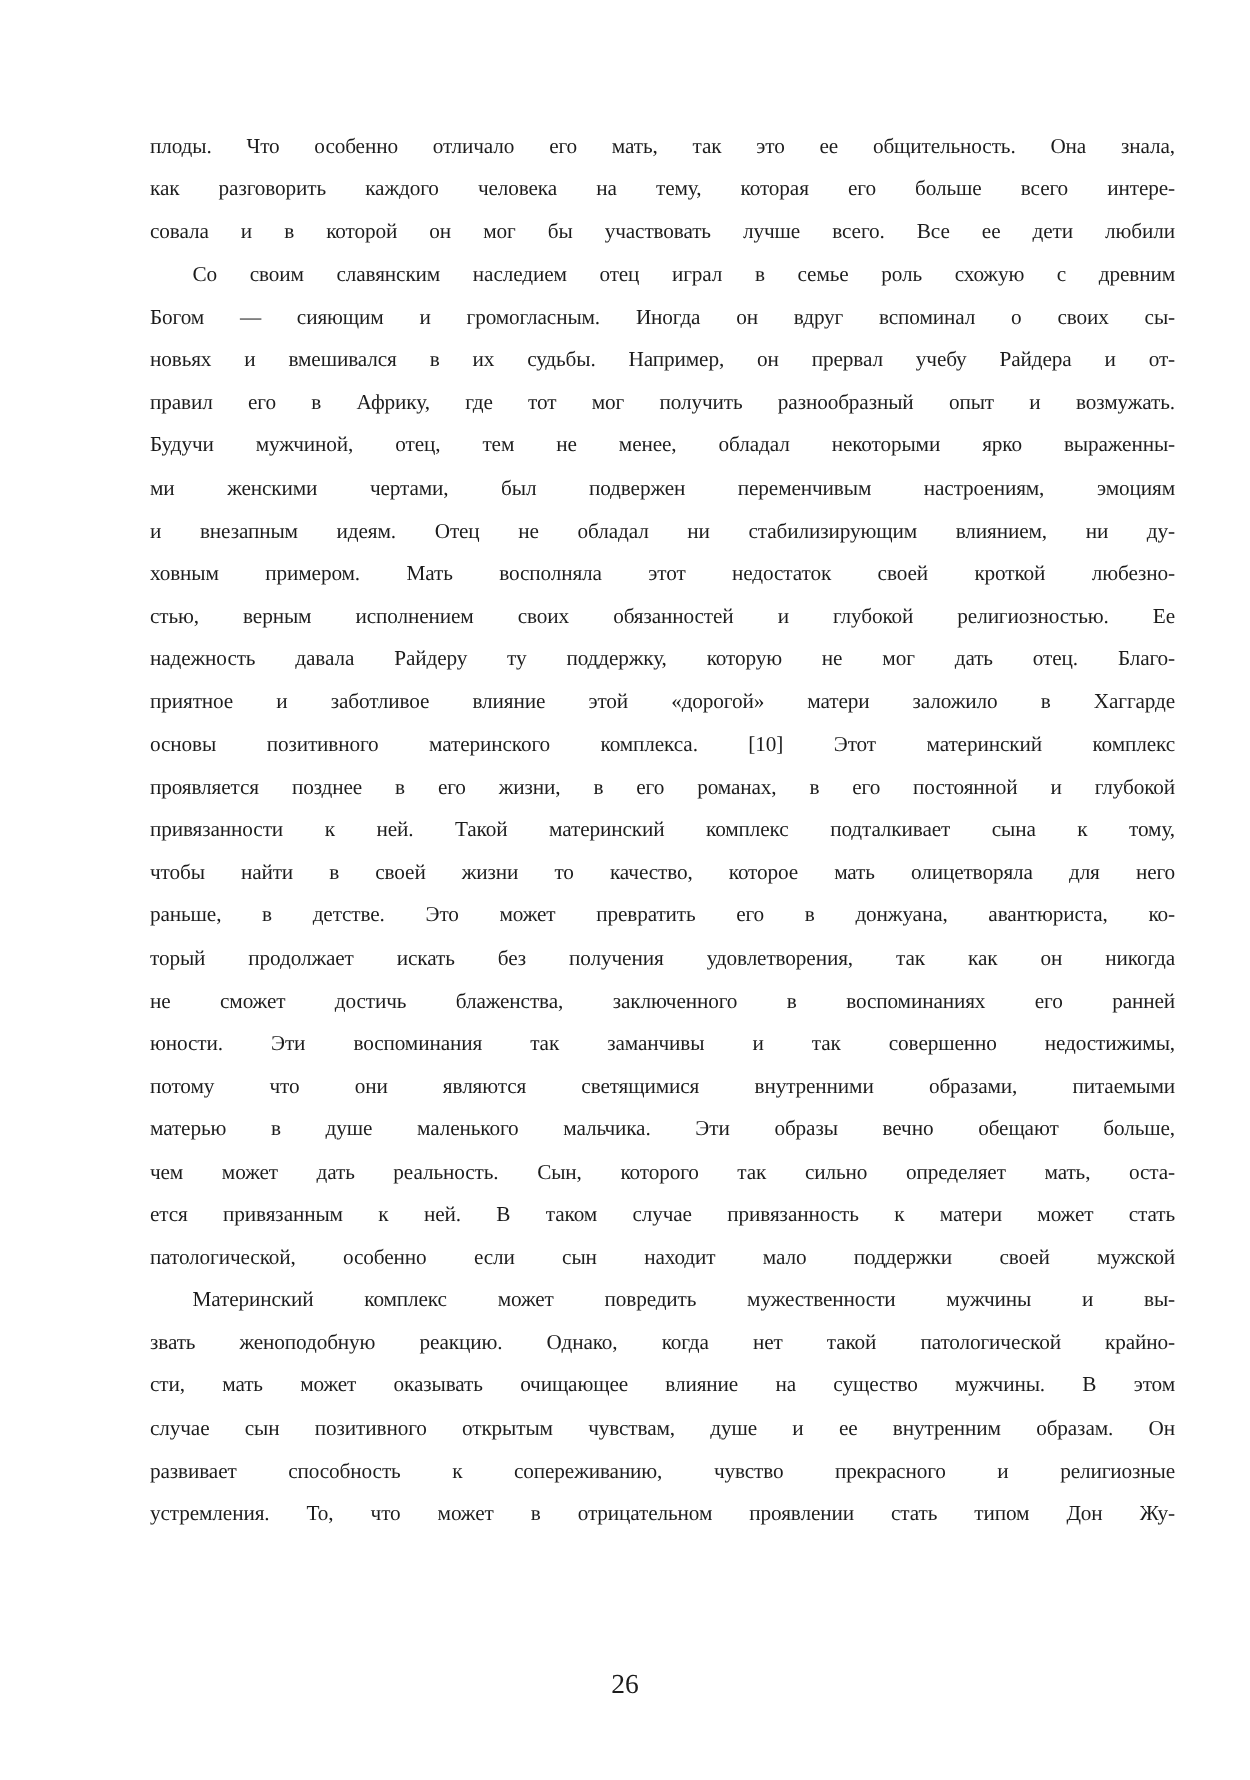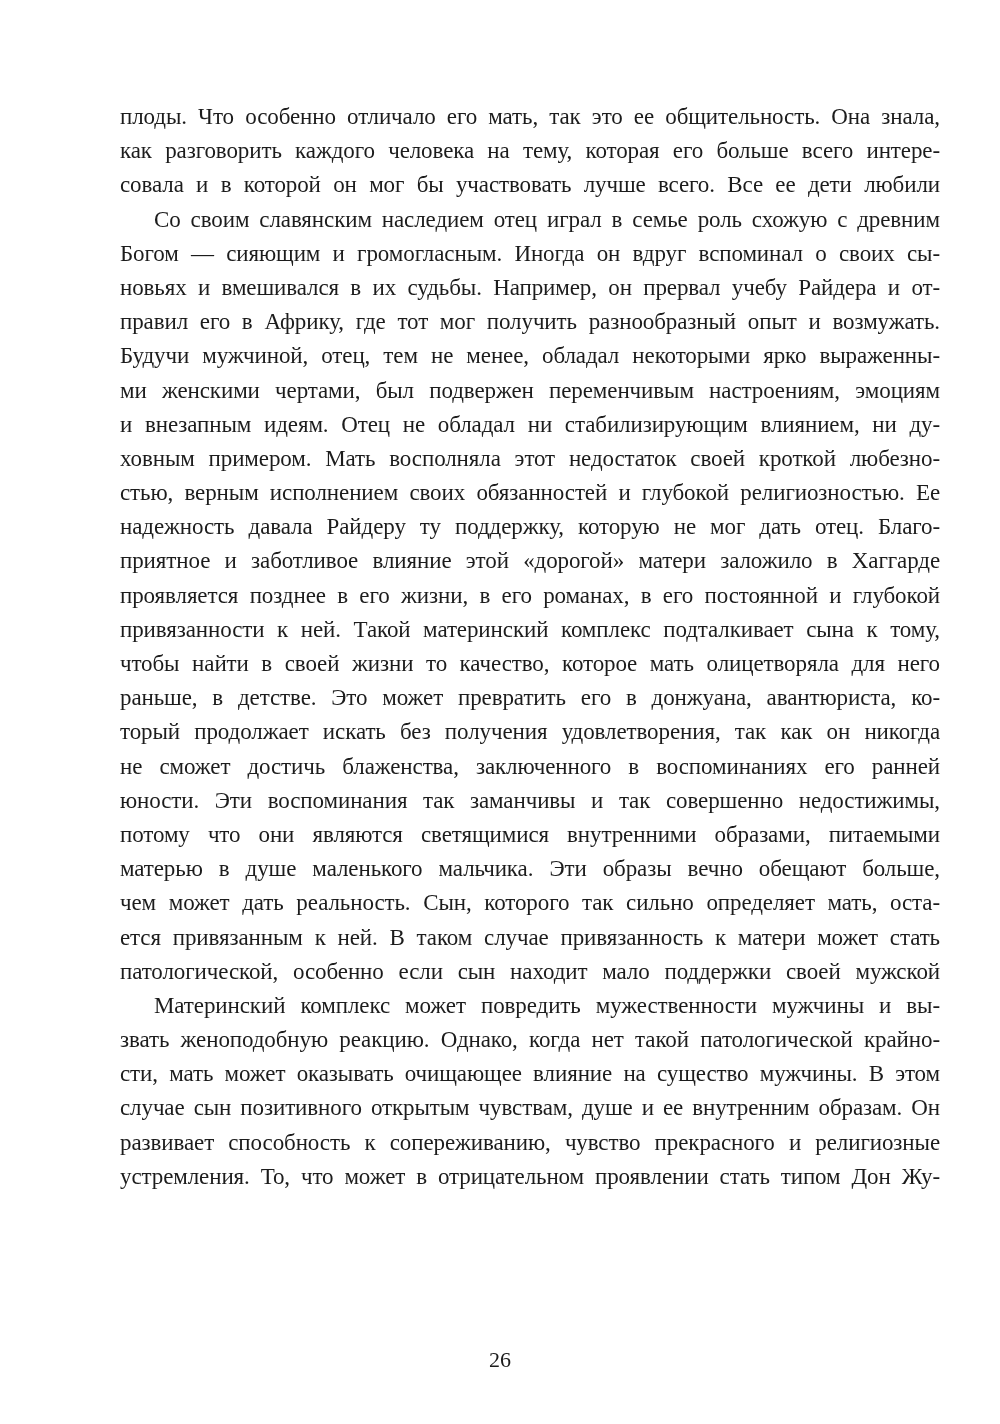--- a/index.html
+++ b/index.html
@@ -16,21 +16,21 @@
       color: #1c1c1c;
     }
     .page {
       position: absolute;
       left: 120px;
       top: 100px;
       width: 820px;
     }
     .line {
       display: block;
-      font-size: 23px;
+      font-size: 17px;
       line-height: 34.2px;
       height: 34.2px;
       white-space: nowrap;
       text-align: justify;
       text-align-last: justify;
       letter-spacing: -0.1px;
     }
     .line.last {
       text-align-last: left;
     }
@@ -42,21 +42,20 @@
     }
     .page-number {
       position: absolute;
       top: 1332px;
       left: 0;
       width: 1000px;
       text-align: center;
       font-size: 22px;
       line-height: 30px;
       color: #1c1c1c;
-      margin-top: 13px;
     }
   </style>
 </head>
 <body>
 
 <div class="page">
 
   <div class="paragraph">
     <span class="line">плоды. Что особенно отличало его мать, так это ее общительность. Она знала,</span>
     <span class="line">как разговорить каждого человека на тему, которая его больше всего интере-</span>
@@ -68,20 +67,21 @@
     <span class="line">Богом — сияющим и громогласным. Иногда он вдруг вспоминал о своих сы-</span>
     <span class="line">новьях и вмешивался в их судьбы. Например, он прервал учебу Райдера и от-</span>
     <span class="line">правил его в Африку, где тот мог получить разнообразный опыт и возмужать.</span>
     <span class="line">Будучи мужчиной, отец, тем не менее, обладал некоторыми ярко выраженны-</span>
     <span class="line">ми женскими чертами, был подвержен переменчивым настроениям, эмоциям</span>
     <span class="line">и внезапным идеям. Отец не обладал ни стабилизирующим влиянием, ни ду-</span>
     <span class="line">ховным примером. Мать восполняла этот недостаток своей кроткой любезно-</span>
     <span class="line">стью, верным исполнением своих обязанностей и глубокой религиозностью. Ее</span>
     <span class="line">надежность давала Райдеру ту поддержку, которую не мог дать отец. Благо-</span>
     <span class="line">приятное и заботливое влияние этой «дорогой» матери заложило в Хаггарде</span>
+    <span class="line">основы позитивного материнского комплекса. [10] Этот материнский комплекс</span>
     <span class="line">проявляется позднее в его жизни, в его романах, в его постоянной и глубокой</span>
     <span class="line">привязанности к ней. Такой материнский комплекс подталкивает сына к тому,</span>
     <span class="line">чтобы найти в своей жизни то качество, которое мать олицетворяла для него</span>
     <span class="line">раньше, в детстве. Это может превратить его в донжуана, авантюриста, ко-</span>
     <span class="line">торый продолжает искать без получения удовлетворения, так как он никогда</span>
     <span class="line">не сможет достичь блаженства, заключенного в воспоминаниях его ранней</span>
     <span class="line">юности. Эти воспоминания так заманчивы и так совершенно недостижимы,</span>
     <span class="line">потому что они являются светящимися внутренними образами, питаемыми</span>
     <span class="line">матерью в душе маленького мальчика. Эти образы вечно обещают больше,</span>
     <span class="line">чем может дать реальность. Сын, которого так сильно определяет мать, оста-</span>

